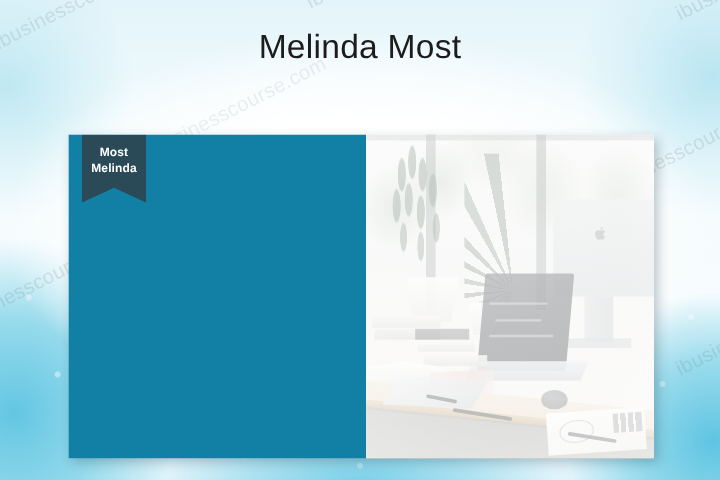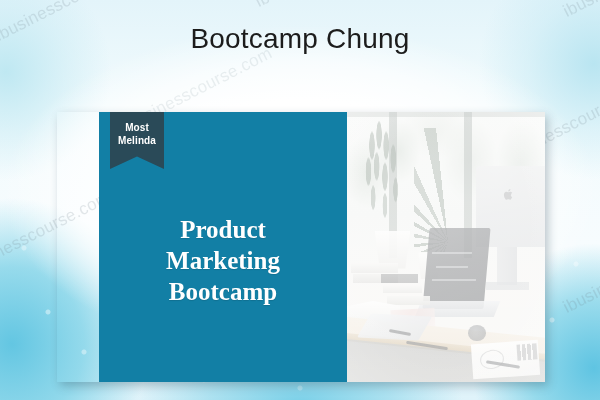--- a/index.html
+++ b/index.html
@@ -101,21 +101,20 @@
   }
 
   .card-left {
     position:relative;
     width:248px; height:100%;
     background:#127fa5;
     flex:0 0 248px;
     display:flex;
     align-items:center;
     justify-content:center;
-    margin-left:42px;
   }
 
   
   .ribbon {
     position:absolute;
     left:11px; top:0;
     width:54px; height:57px;
     background:#2a4a58;
     clip-path:polygon(0 0, 100% 0, 100% 100%, 50% 78%, 0 100%);
     display:flex;
@@ -379,37 +378,32 @@
   <div class="wm a">ibusinesscourse.com</div>
   <div class="wm b">ibusinesscourse.com</div>
   <div class="wm c">ibusinesscourse.com</div>
   <div class="wm d">ibusinesscourse.com</div>
   <div class="wm e">ibusinesscourse.com</div>
   <div class="wm f">ibusinesscourse.com</div>
   <div class="wm g">ibusinesscourse.com</div>
   <div class="wm h">ibusinesscourse.com</div>
 
   <div class="header">
-    <div class="title-line-1">Bootcamp Chung</div>
+    <div class="title-line-1">Melinda Most</div>
   </div>
 
   <div class="card">
 
     <div class="card-left">
 
       <div class="ribbon">
         <span>Most</span>
         <span>Melinda</span>
       </div>
 
-      <div class="card-title">
-        <span>Product</span>
-        <span>Marketing</span>
-        <span>Bootcamp</span>
-      </div>
     </div>
 
     <div class="card-right">
       <div class="photo">
         <div class="ph-sky"></div>
         <div class="ph-foliage"></div>
         <div class="m-top"></div>
         <div class="mullion m1"></div>
         <div class="mullion m2"></div>
 

